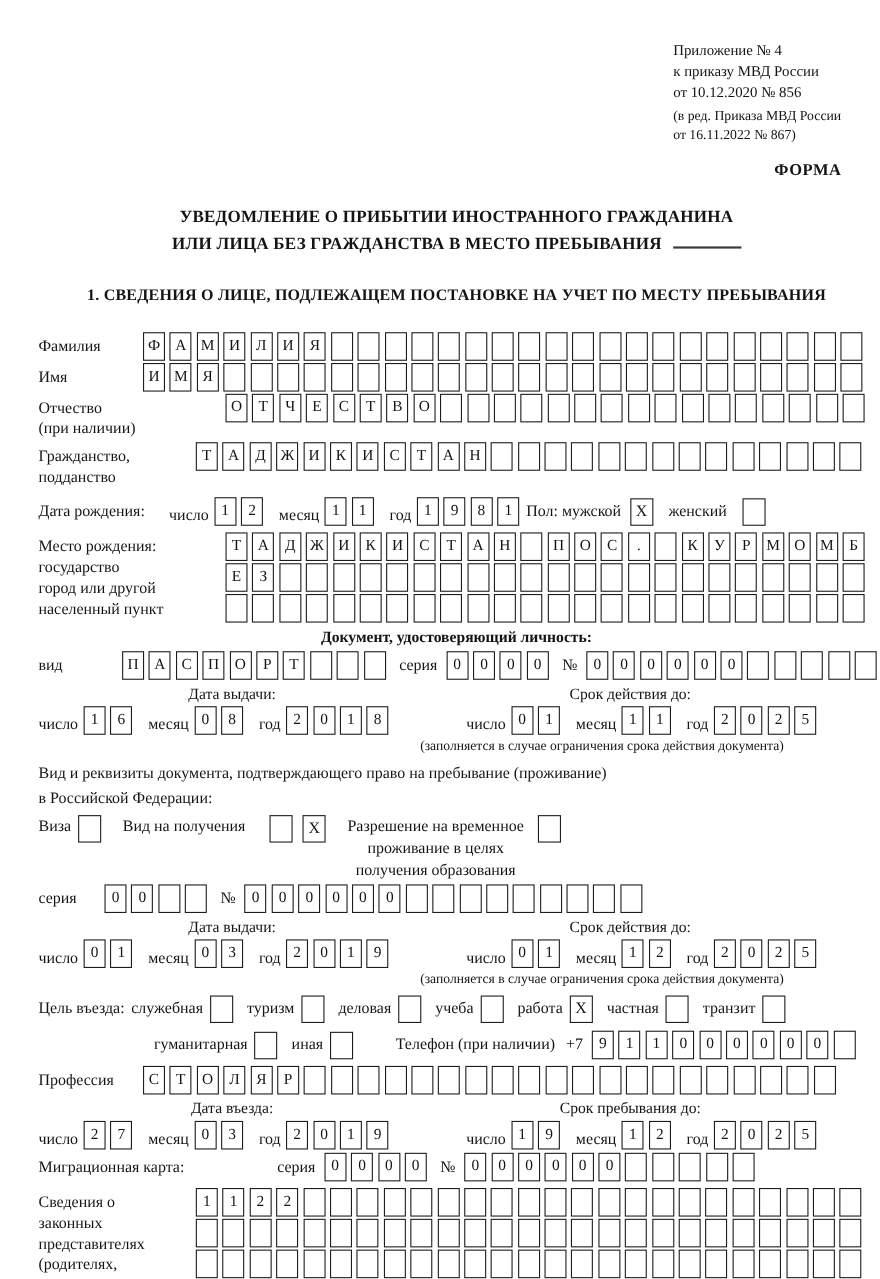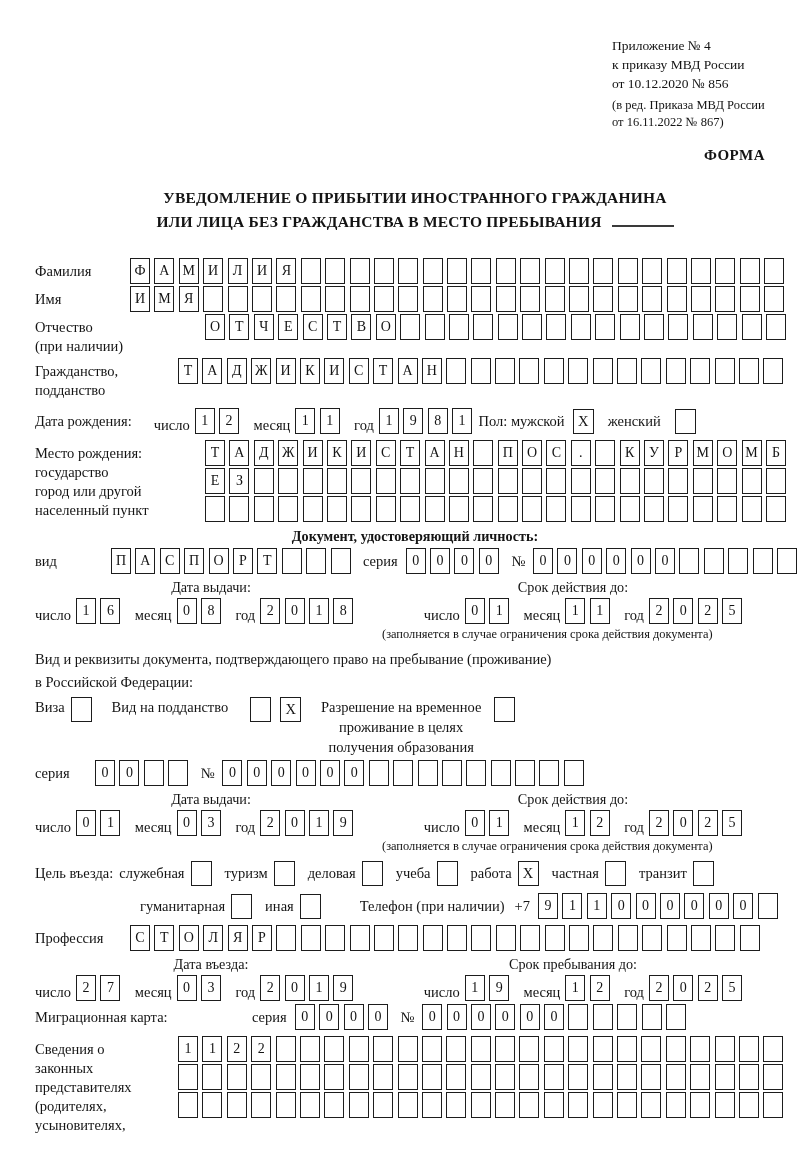--- a/index.html
+++ b/index.html
@@ -92,20 +92,21 @@
     <div class="small">от 16.11.2022 № 867)</div>
   </div>
 
   <div class="form-label">ФОРМА</div>
 
   <div class="title">
     <div>УВЕДОМЛЕНИЕ О ПРИБЫТИИ ИНОСТРАННОГО ГРАЖДАНИНА</div>
     <div><span>ИЛИ ЛИЦА БЕЗ ГРАЖДАНСТВА В МЕСТО ПРЕБЫВАНИЯ</span><span class="blank-line"></span></div>
   </div>
 
+  <div class="sec-head">1. СВЕДЕНИЯ О ЛИЦЕ, ПОДЛЕЖАЩЕМ ПОСТАНОВКЕ НА УЧЕТ ПО МЕСТУ ПРЕБЫВАНИЯ</div>
 
   <div class="row mt24">
     <div class="lab w95">Фамилия</div>
     <div class="cells">
         <div class="cell">Ф</div>
         <div class="cell">А</div>
         <div class="cell">М</div>
         <div class="cell">И</div>
         <div class="cell">Л</div>
         <div class="cell">И</div>
@@ -433,21 +434,21 @@
     </div>
   </div>
   <div class="note note-right">(заполняется в случае ограничения срока действия документа)</div>
 
   <div class="plain mt6">Вид и реквизиты документа, подтверждающего право на пребывание (проживание)</div>
   <div class="plain">в Российской Федерации:</div>
 
   <div class="opt-row">
     <span class="olab">Виза</span>
     <div class="box" style="margin-left:6px;"></div>
-    <span class="olab" style="margin-left:20px;">Вид на подданство</span>
+    <span class="olab" style="margin-left:20px;">Вид на получения</span>
     <div class="box" style="margin-left:22px;"></div>
     <div class="box">X</div>
     <span class="olab opt-center w168" style="margin-left:16px;">Разрешение на временное проживание в целях получения образования</span>
     <div class="box"></div>
   </div>
 
   <div class="row kind-row mt10">
     <div class="lab" style="width:60px; padding-top:0;">серия</div>
     <div class="cells">
         <div class="cell">0</div>

